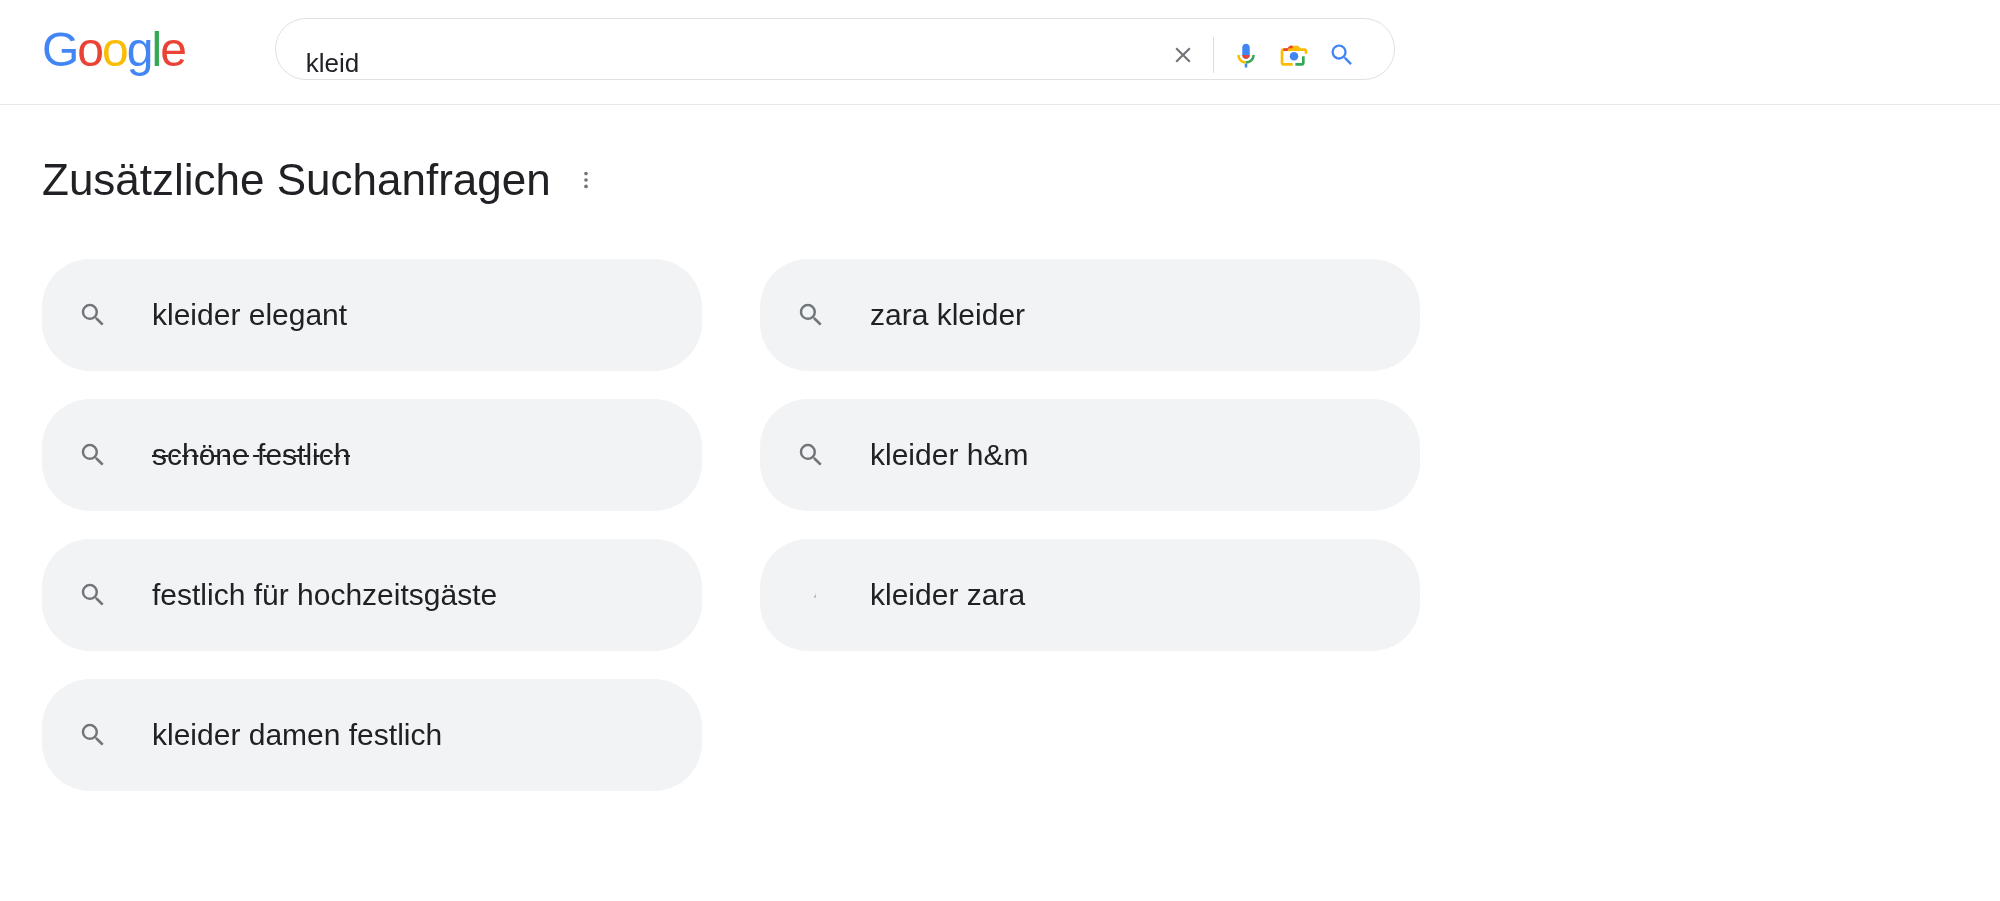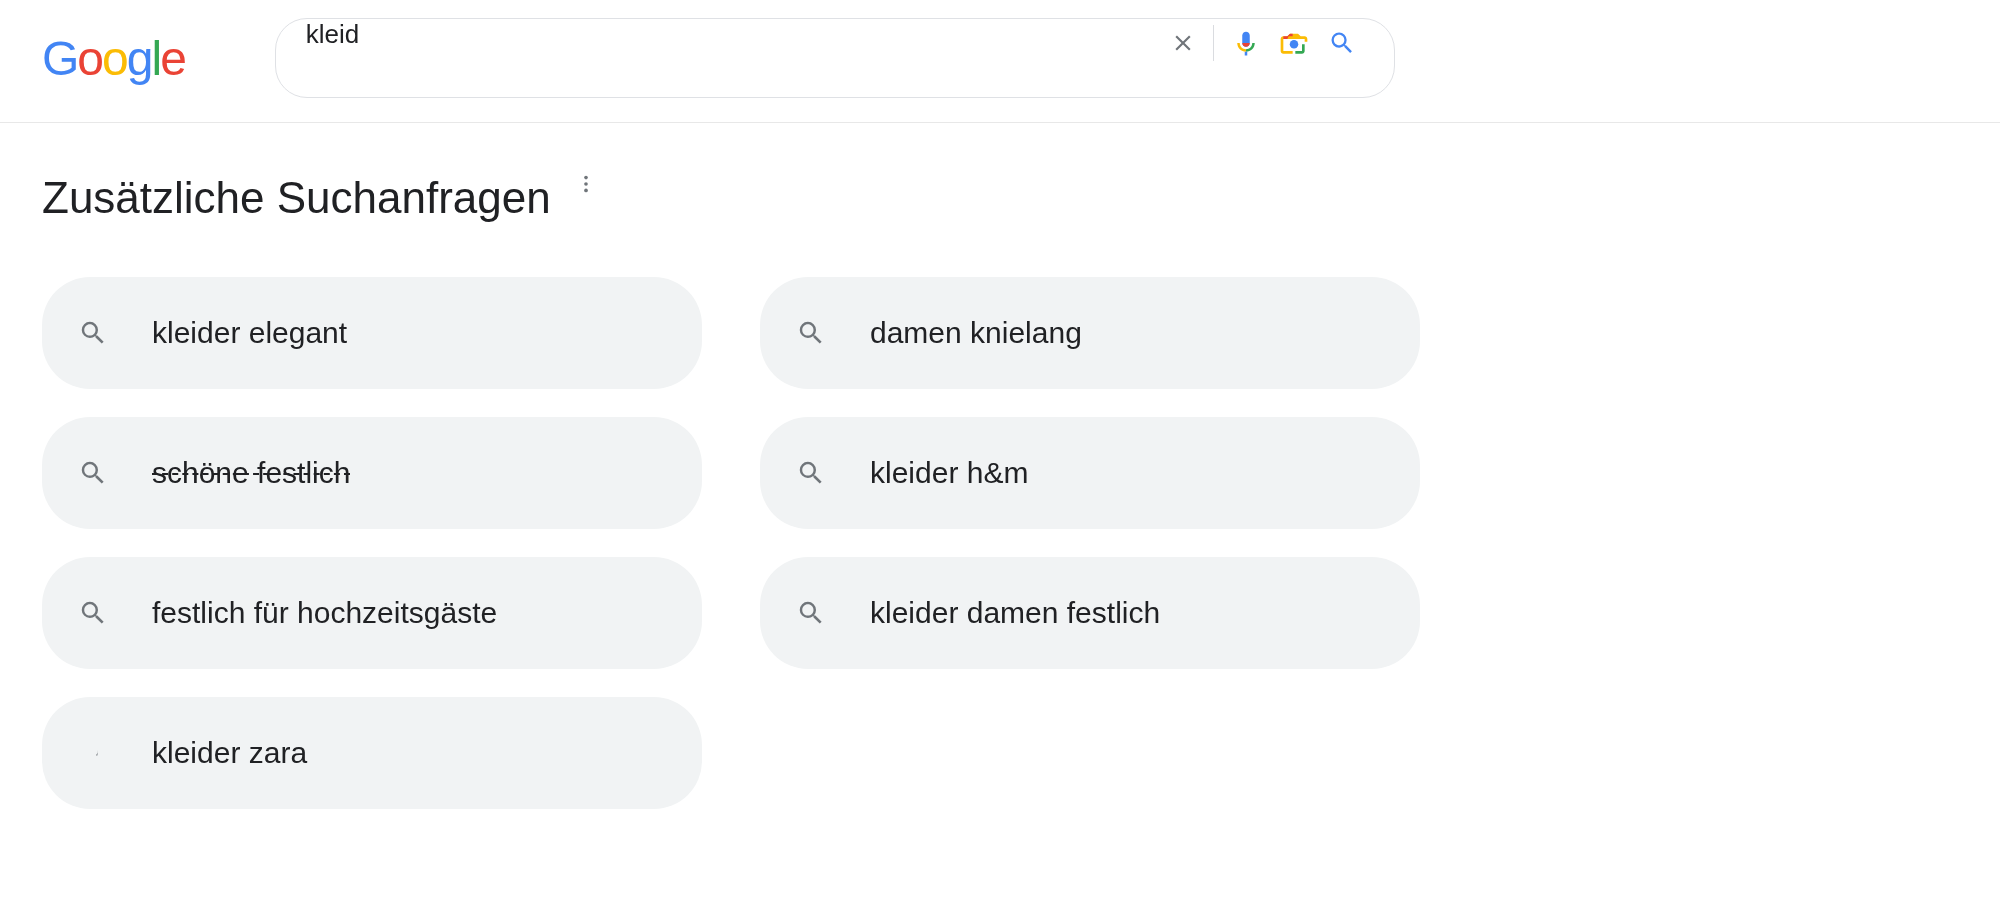--- a/index.html
+++ b/index.html
@@ -24,42 +24,42 @@
       display: inline-flex;
     }
     .logo span:nth-child(1){color:#4285F4;}
     .logo span:nth-child(2){color:#EA4335;}
     .logo span:nth-child(3){color:#FBBC05;}
     .logo span:nth-child(4){color:#4285F4;}
     .logo span:nth-child(5){color:#34A853;}
     .logo span:nth-child(6){color:#EA4335;}
     .searchbox {
       display: flex;
-      align-items: flex-start;
+      align-items: flex-end;
       border: 1px solid #dfe1e5;
       border-radius: 32px;
-      height: 80px;
+      height: 62px;
       width: 1120px;
       padding: 0 28px 0 30px;
       box-shadow: 0 0 0 rgba(0,0,0,0);
     }
     .searchbox input {
       flex: 1;
       border: none;
       outline: none;
       font-size: 26px;
       color: #202124;
       background: transparent;
     }
     .sb-actions { display:flex; align-items:center; gap:0; }
     .sb-btn { width:48px; height:48px; display:flex; align-items:center; justify-content:center; cursor:pointer; }
     .divider { width:1px; height:36px; background:#dadce0; margin: 0 8px 0 6px; }
 
     .content { padding: 50px 0 0 42px; max-width: 1420px; }
-    .section-head { display:flex; gap: 24px; margin-bottom: 54px;}
+    .section-head { display:flex; align-items:center; gap: 24px; margin-bottom: 54px;}
     .section-title { font-size: 44px; color:#202124; font-weight:400; }
     .more-dots { color:#70757a; }
 
     .related-grid {
       display: grid;
       grid-template-columns: 1fr 1fr;
       gap: 28px 58px;
     }
     .chip {
       display:flex;
@@ -135,21 +135,21 @@
     <div class="chip">
       <svg class="small-search" width="30" height="30" viewBox="0 0 24 24">
           <path fill="currentColor" d="M15.5 14h-.79l-.28-.27A6.471 6.471 0 0016 9.5 6.5 6.5 0 109.5 16c1.61 0 3.09-.59 4.23-1.57l.27.28v.79l5 4.99L20.49 19l-4.99-5zm-6 0C7.01 14 5 11.99 5 9.5S7.01 5 9.5 5 14 7.01 14 9.5 11.99 14 9.5 14z"></path>
         </svg>
       <span class="label">kleider elegant</span>
     </div>
     <div class="chip">
       <svg class="small-search" width="30" height="30" viewBox="0 0 24 24">
           <path fill="currentColor" d="M15.5 14h-.79l-.28-.27A6.471 6.471 0 0016 9.5 6.5 6.5 0 109.5 16c1.61 0 3.09-.59 4.23-1.57l.27.28v.79l5 4.99L20.49 19l-4.99-5zm-6 0C7.01 14 5 11.99 5 9.5S7.01 5 9.5 5 14 7.01 14 9.5 11.99 14 9.5 14z"></path>
         </svg>
-      <span class="label">damen knielang</span>
+      <span class="label">zara kleider</span>
     </div>
 
     <div class="chip">
       <svg class="small-search" width="30" height="30" viewBox="0 0 24 24">
           <path fill="currentColor" d="M15.5 14h-.79l-.28-.27A6.471 6.471 0 0016 9.5 6.5 6.5 0 109.5 16c1.61 0 3.09-.59 4.23-1.57l.27.28v.79l5 4.99L20.49 19l-4.99-5zm-6 0C7.01 14 5 11.99 5 9.5S7.01 5 9.5 5 14 7.01 14 9.5 11.99 14 9.5 14z"></path>
         </svg>
       <span class="label strike">schöne festlich</span>
     </div>
     <div class="chip">
       <svg class="small-search" width="30" height="30" viewBox="0 0 24 24">
@@ -159,25 +159,25 @@
     </div>
 
     <div class="chip">
       <svg class="small-search" width="30" height="30" viewBox="0 0 24 24">
           <path fill="currentColor" d="M15.5 14h-.79l-.28-.27A6.471 6.471 0 0016 9.5 6.5 6.5 0 109.5 16c1.61 0 3.09-.59 4.23-1.57l.27.28v.79l5 4.99L20.49 19l-4.99-5zm-6 0C7.01 14 5 11.99 5 9.5S7.01 5 9.5 5 14 7.01 14 9.5 11.99 14 9.5 14z"></path>
         </svg>
       <span class="label">festlich für hochzeitsgäste</span>
     </div>
     <div class="chip">
       <svg class="small-search" width="30" height="30" viewBox="0 0 24 24">
-          <path fill="currentColor" d="M15.5 14h-.79l-.28-.27A6.471 6.471 0 0016 9.5 6.5 6.5 0 109.5 16c1.61 0 3.09-.59 4.23-1.57l.27.28v.79l5 4.99L20.49 19l-4.99-5zm-6 0C7.01 14 5 11.99 5 9.5S7.01 5 9.5 5 14 7.01 14 9.5 11.99 14 9.5 14z"></path>
+          <path fill="currentColor" d="M15.5 14h-.79l-.28-.27A6.471 6.471 0 0016 9.5converted 6.5 0 109.5 16c1.61 0 3.09-.59 4.23-1.57l.27.28v.79l5 4.99L20.49 19l-4.99-5zm-6 0C7.01 14 5 11.99 5 9.5S7.01 5 9.5 5 14 7.01 14 9.5 11.99 14 9.5 14z"></path>
         </svg>
-      <span class="label">kleider damen festlich</span>
+      <span class="label">kleider zara</span>
     </div>
 
     <div class="chip">
       <svg class="small-search" width="30" height="30" viewBox="0 0 24 24">
-          <path fill="currentColor" d="M15.5 14h-.79l-.28-.27A6.471 6.471 0 0016 9.5converted 6.5 0 109.5 16c1.61 0 3.09-.59 4.23-1.57l.27.28v.79l5 4.99L20.49 19l-4.99-5zm-6 0C7.01 14 5 11.99 5 9.5S7.01 5 9.5 5 14 7.01 14 9.5 11.99 14 9.5 14z"></path>
+          <path fill="currentColor" d="M15.5 14h-.79l-.28-.27A6.471 6.471 0 0016 9.5 6.5 6.5 0 109.5 16c1.61 0 3.09-.59 4.23-1.57l.27.28v.79l5 4.99L20.49 19l-4.99-5zm-6 0C7.01 14 5 11.99 5 9.5S7.01 5 9.5 5 14 7.01 14 9.5 11.99 14 9.5 14z"></path>
         </svg>
-      <span class="label">kleider zara</span>
+      <span class="label">kleider damen festlich</span>
     </div>
   </div>
 </div>
 
 </body></html>

